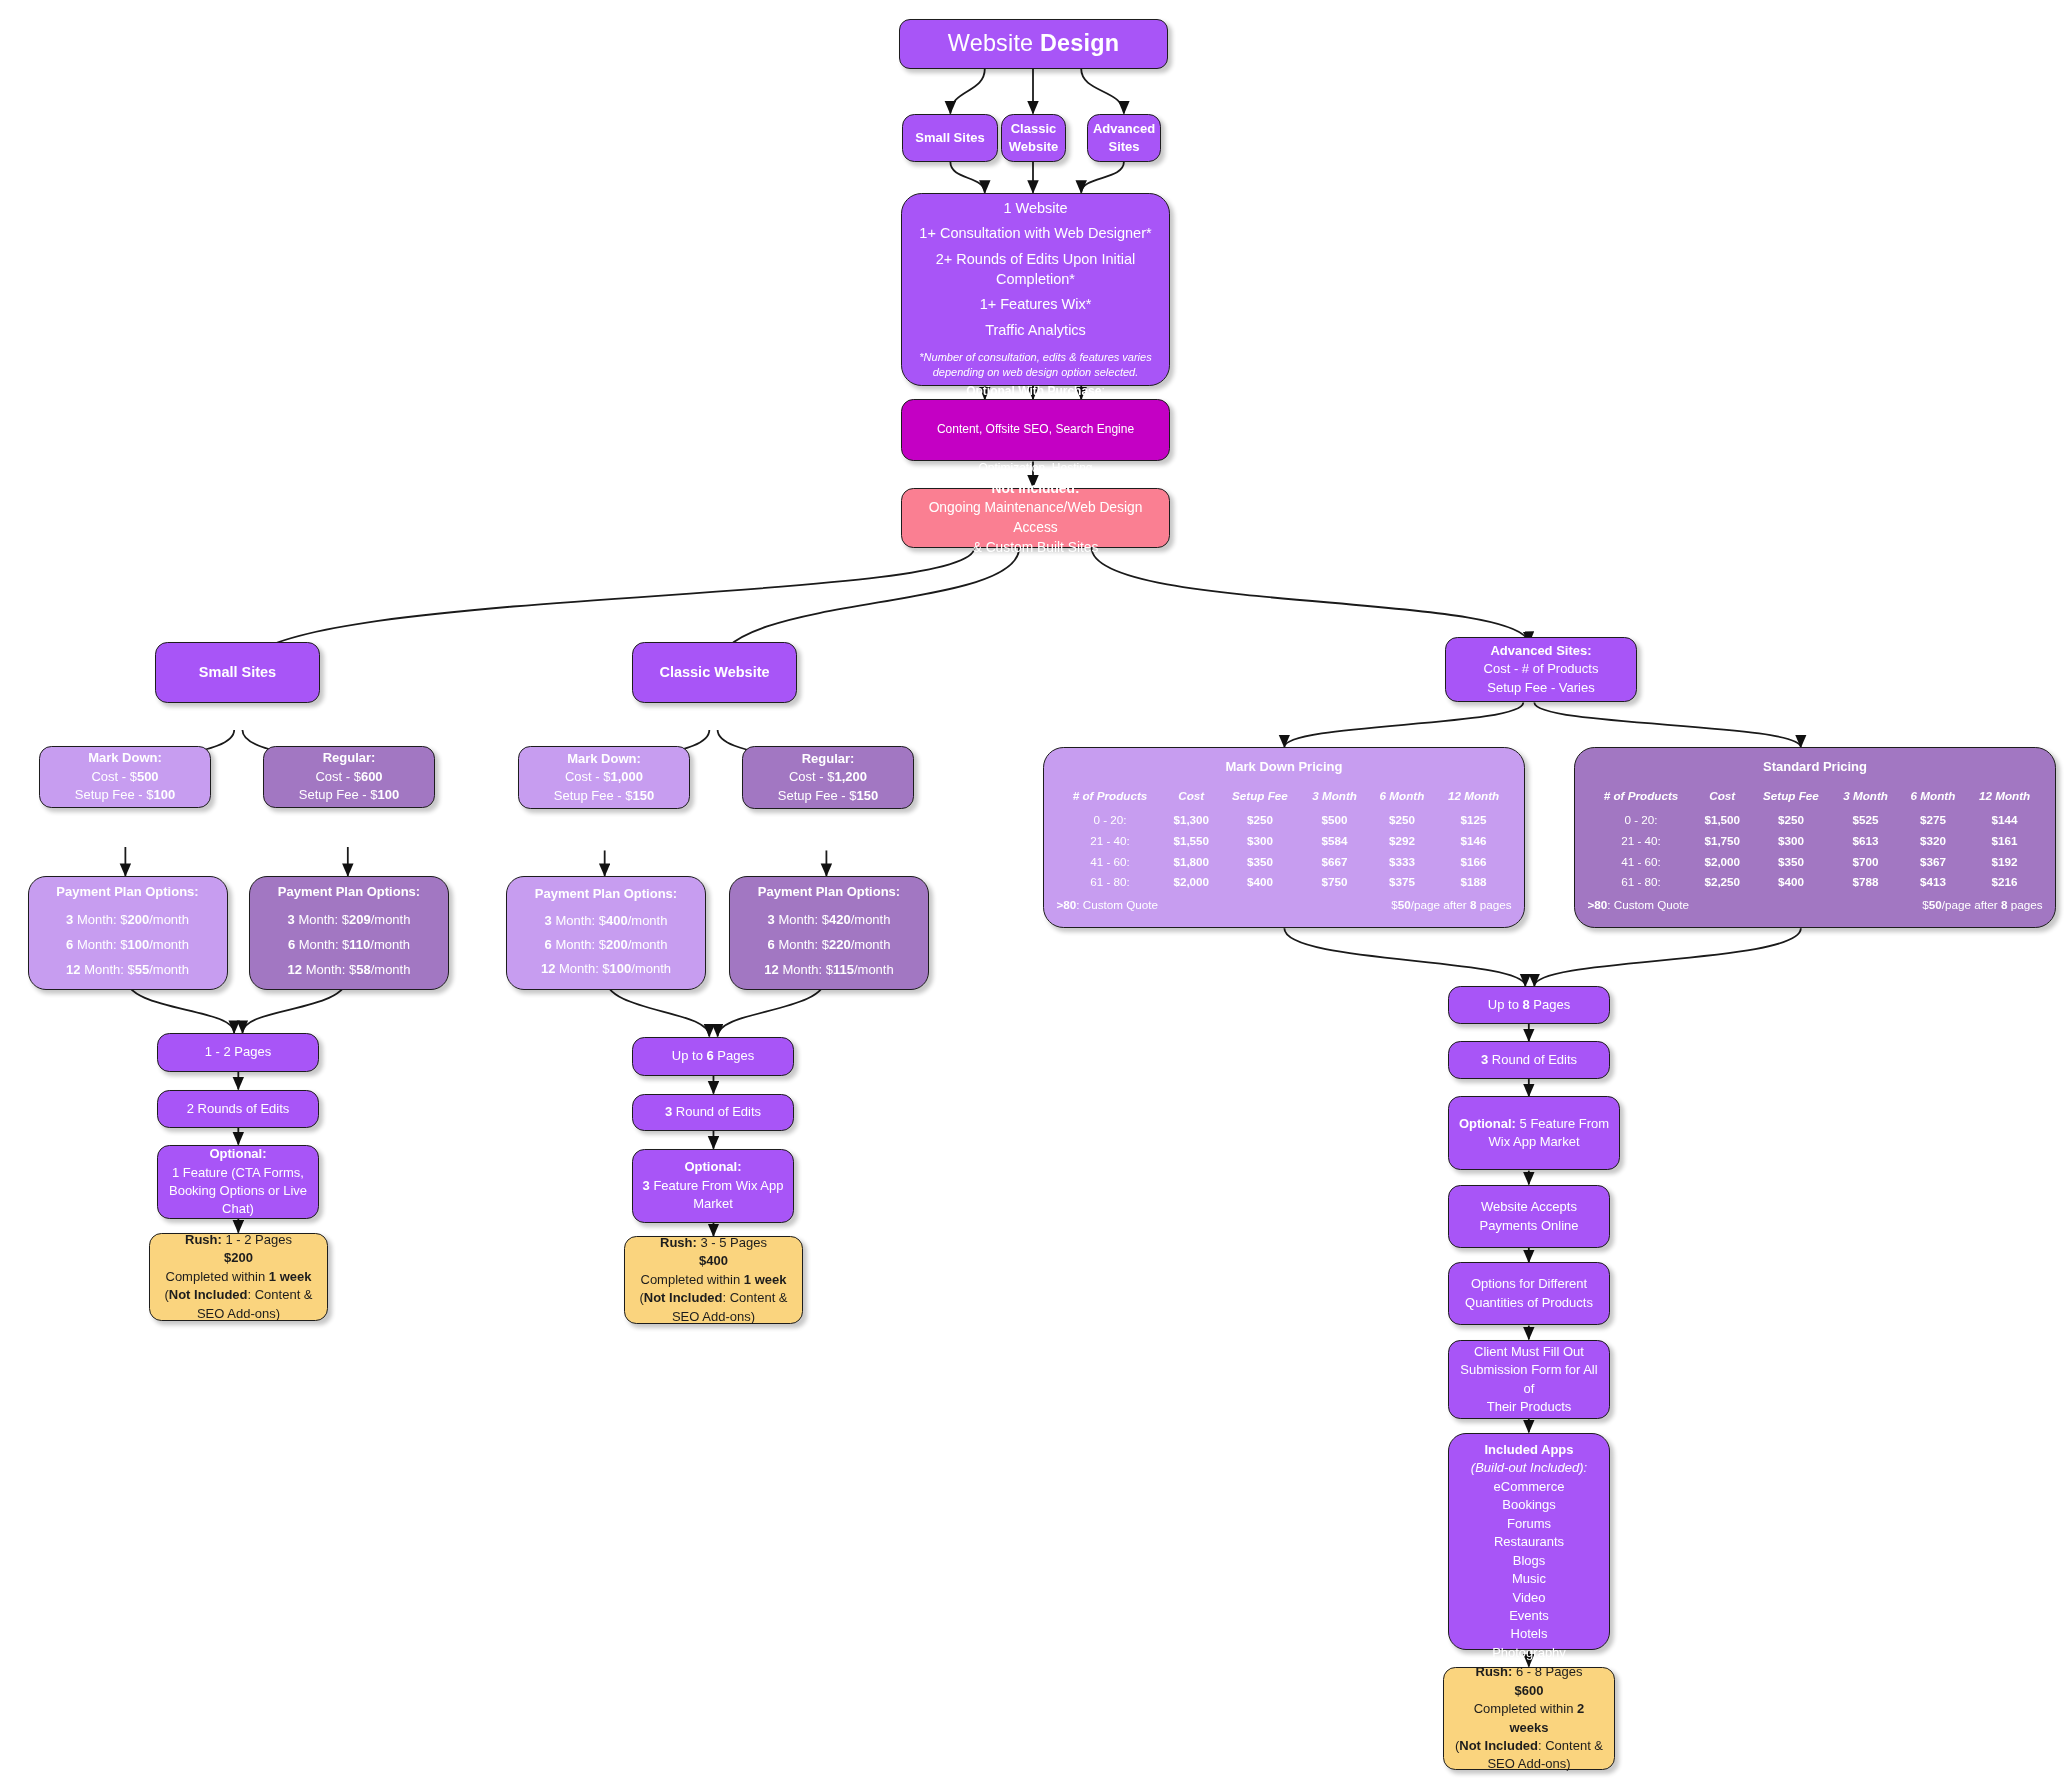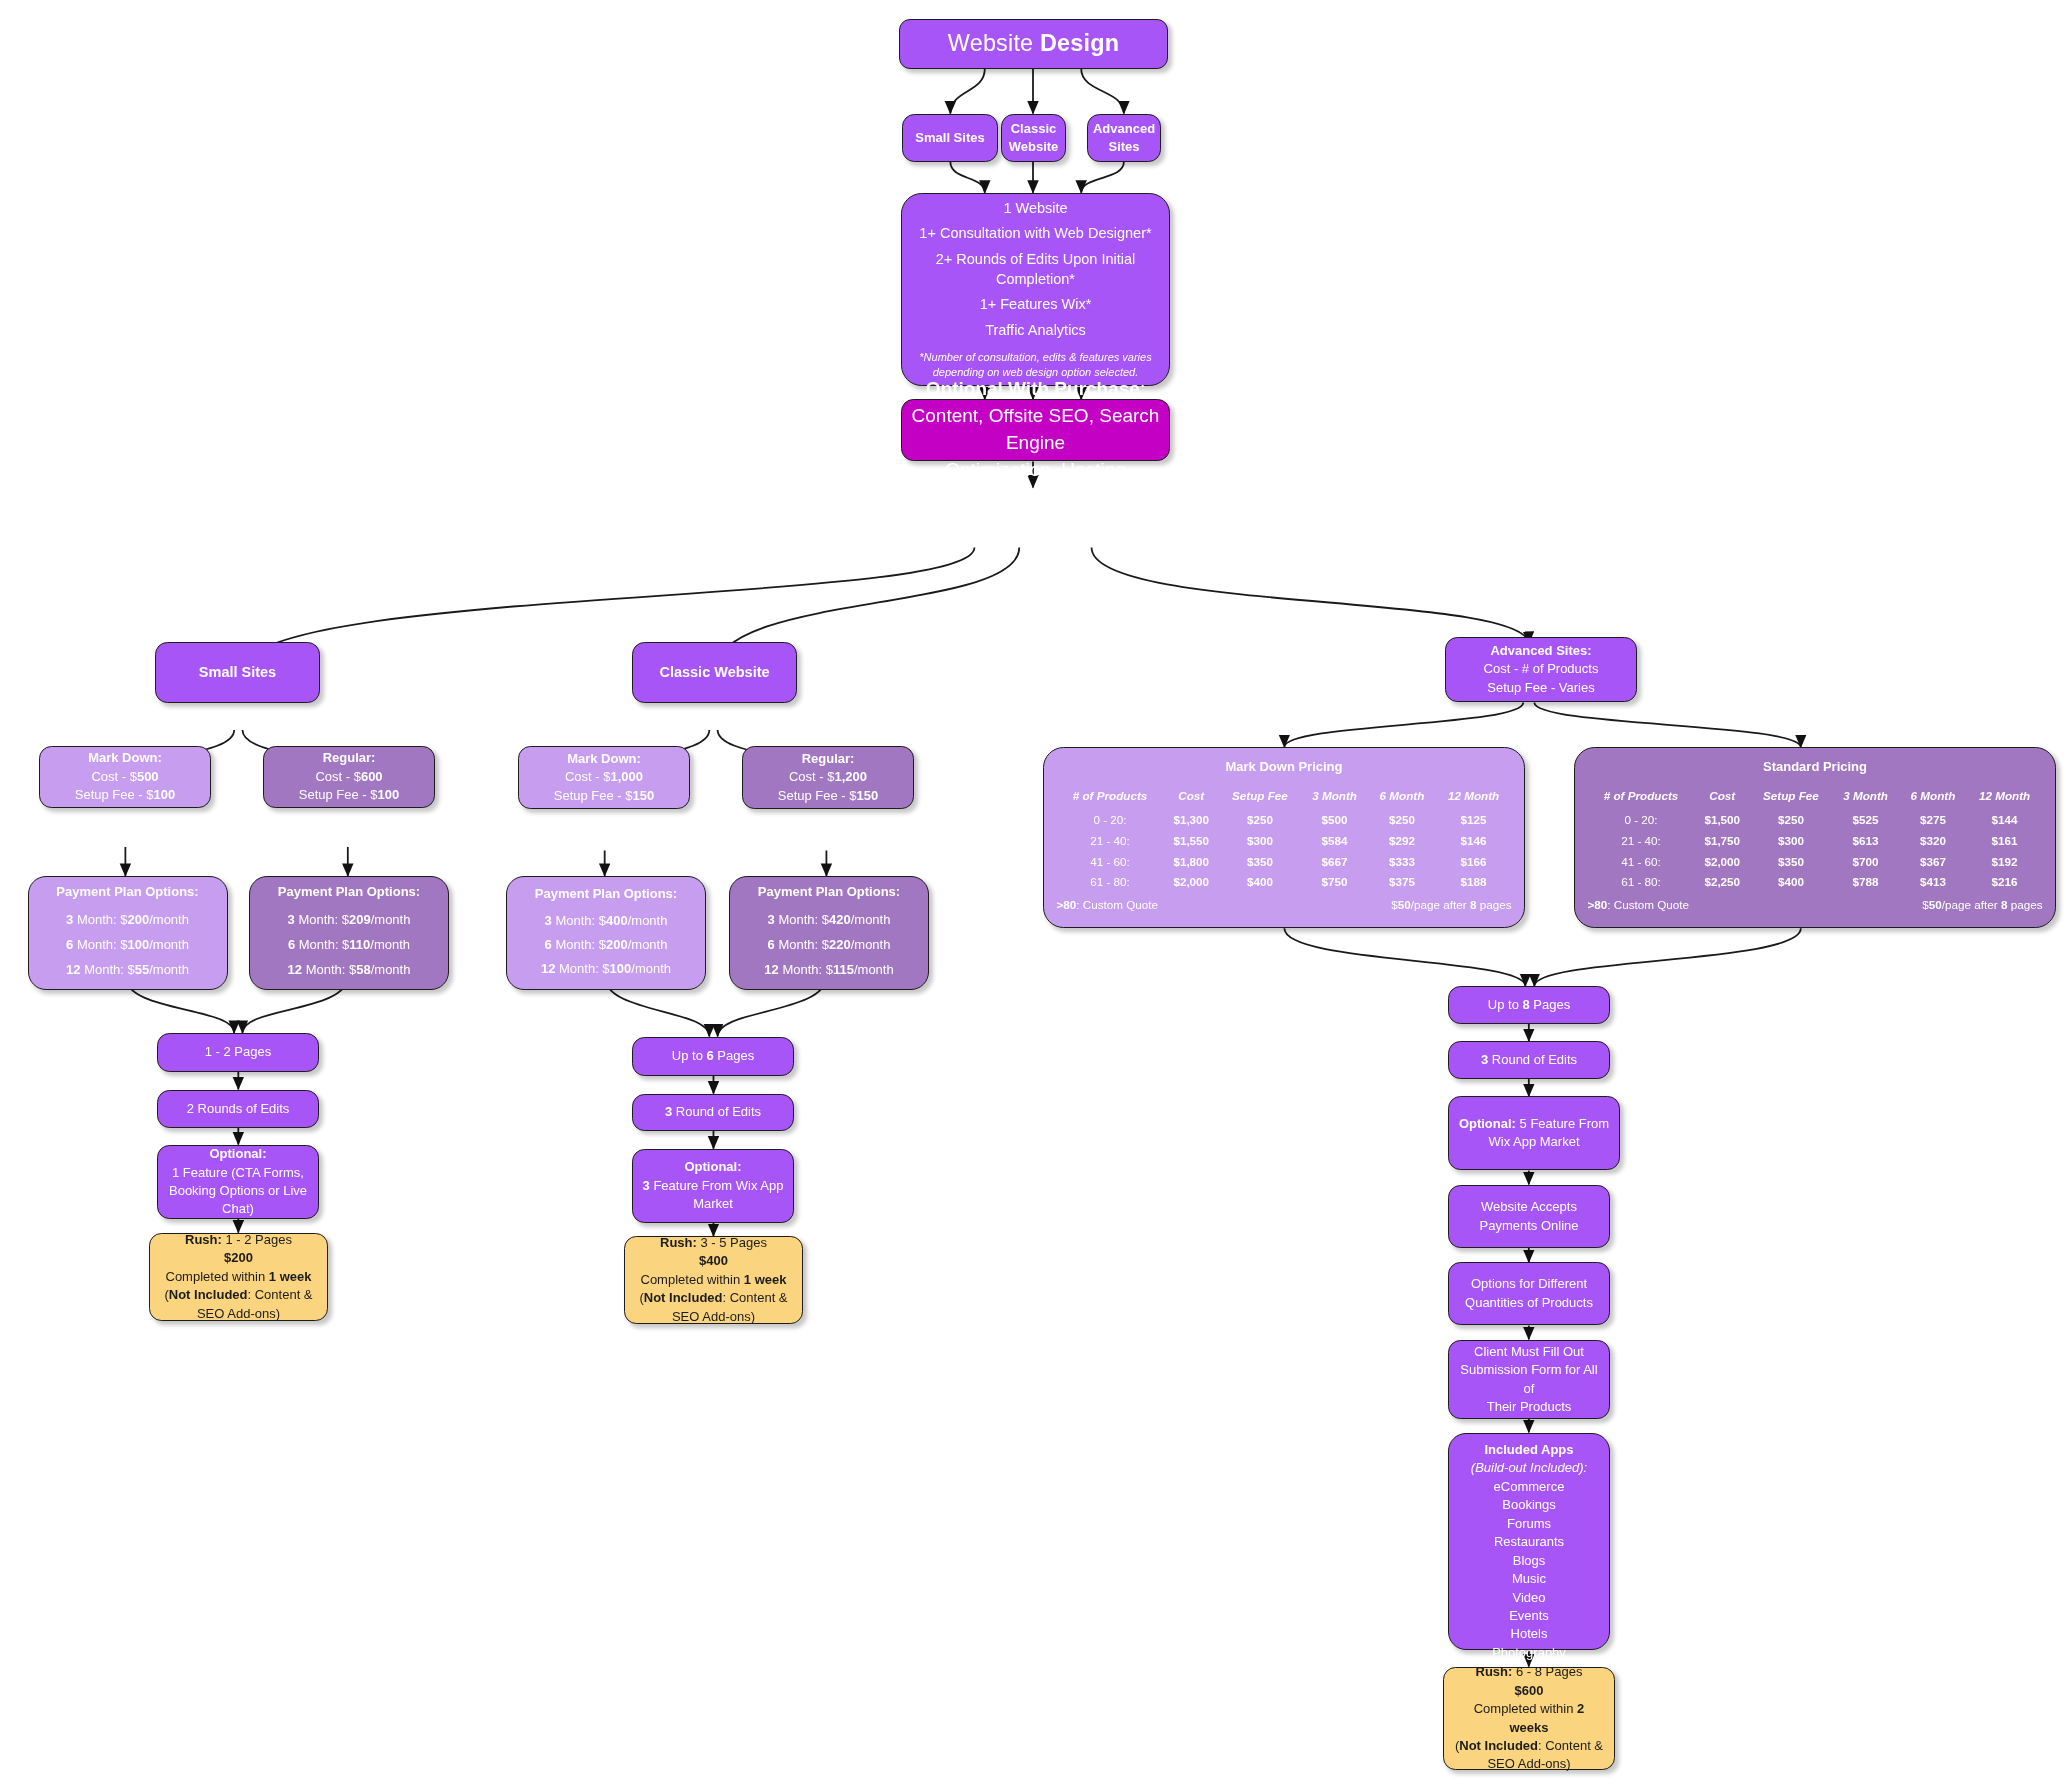--- a/index.html
+++ b/index.html
@@ -185,26 +185,31 @@
     <span class="ln">2+ Rounds of Edits Upon Initial Completion*</span>
     <div class="sp"></div>
     <span class="ln">1+ Features Wix*</span>
     <div class="sp"></div>
     <span class="ln">Traffic Analytics</span>
     <div style="height:15px"></div>
     <span class="ln i" style="font-size:11px">*Number of consultation, edits &amp; features varies</span>
     <span class="ln i" style="font-size:11px">depending on web design option selected.</span>
   </div>
 
-  <div class="node n-magenta" style="left:901px; top:399px; width:269px; height:62px; font-size:19px;">
+  <div class="node n-magenta" style="left:901px; top:399px; width:269px; height:62px; font-size:12px;gap:21px;">
     <span class="ln"><span class="b">Optional With Purchase</span><span>:</span></span>
     <span class="ln">Content, Offsite SEO, Search Engine</span>
     <span class="ln">Optimization, Hosting</span>
   </div>
 
+  <div class="node n-pink" style="left:901px; top:488px; width:269px; height:60px; font-size:13.8px;">
+    <span class="ln b">Not Included:</span>
+    <span class="ln">Ongoing Maintenance/Web Design Access</span>
+    <span class="ln">&amp; Custom Built Sites</span>
+  </div>
 
   <div class="node n-purple" style="left:155px; top:642px; width:165px; height:61px; font-size:14.5px; font-weight:bold;">
     <span>Small Sites</span>
   </div>
 
   <div class="node n-lilac" style="left:39px; top:746px; width:172px; height:62px; font-size:13px;">
     <span class="ln b">Mark Down:</span>
     <span class="ln"><span>Cost - $</span><span class="b">500</span></span>
     <span class="ln"><span>Setup Fee - $</span><span class="b">100</span></span>
   </div>

